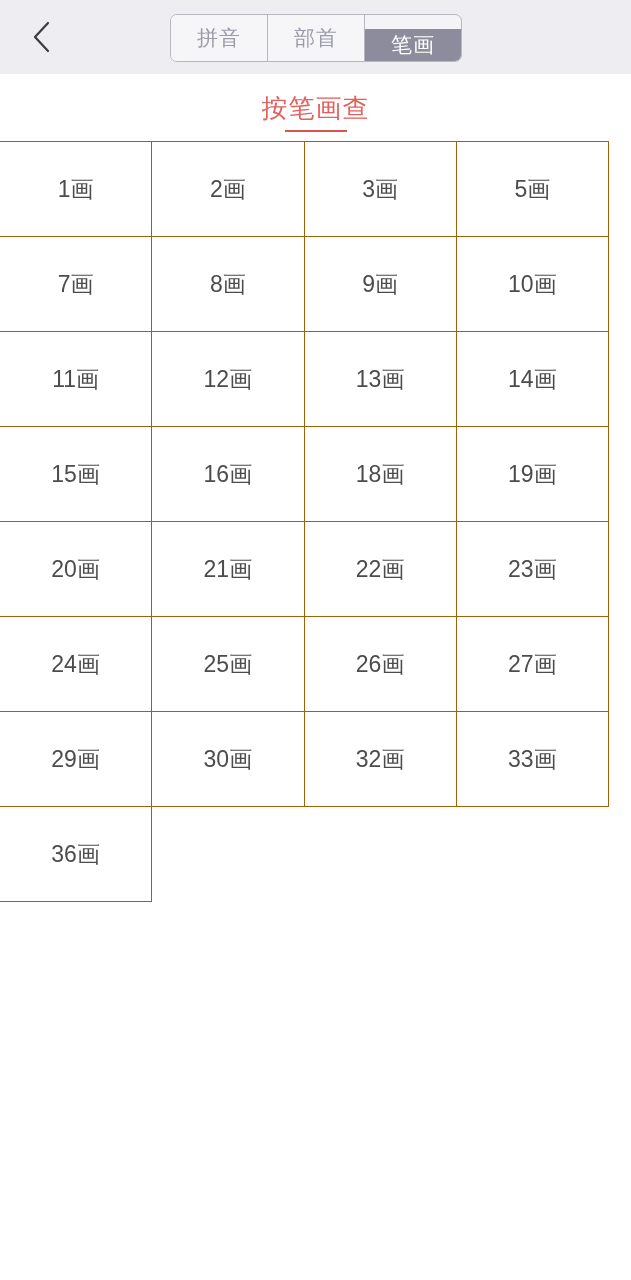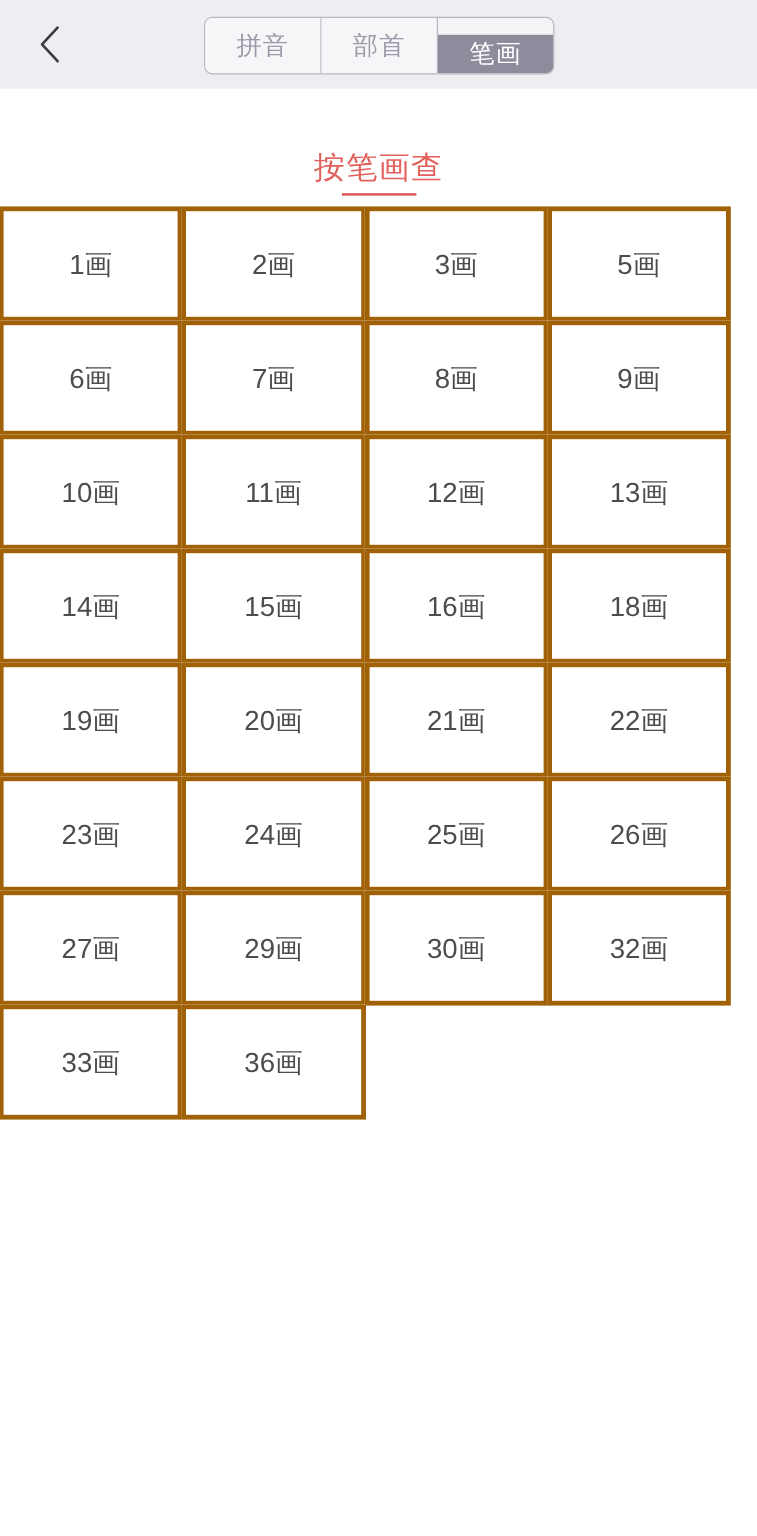--- a/index.html
+++ b/index.html
@@ -74,21 +74,20 @@
     color: #ffffff;
   }
 
   
   .title-wrap {
     width: 631px;
     padding-top: 18px;
     display: flex;
     flex-direction: column;
     align-items: center;
-    margin-top: 31px;
   }
   .page-title {
     font-size: 26px;
     color: #e2615c;
     letter-spacing: 1px;
     line-height: 32px;
   }
   .title-underline {
     margin-top: 6px;
     width: 62px;
@@ -101,21 +100,21 @@
     margin-top: 10px;
     width: 613px;
     display: flex;
     flex-wrap: wrap;
     box-sizing: border-box;
   }
   .cell {
     width: 153.25px;
     height: 96px;
     box-sizing: border-box;
-    border: 4px solid #a16207;
+    border: 1px solid #a16207;
     margin-top: -1px;
     margin-left: -1px;
     display: flex;
     align-items: center;
     justify-content: center;
     background: #ffffff;
     color: #4c4c4c;
     font-size: 23px;
     cursor: pointer;
   }
@@ -160,23 +159,20 @@
       <div class="cell">
         <span>2画</span>
       </div>
       <div class="cell">
         <span>3画</span>
       </div>
       <div class="cell">
         <span>5画</span>
       </div>
       <div class="cell">
-        <span>6画</span>
-      </div>
-      <div class="cell">
         <span>7画</span>
       </div>
       <div class="cell">
         <span>8画</span>
       </div>
       <div class="cell">
         <span>9画</span>
       </div>
       <div class="cell">
         <span>10画</span>

